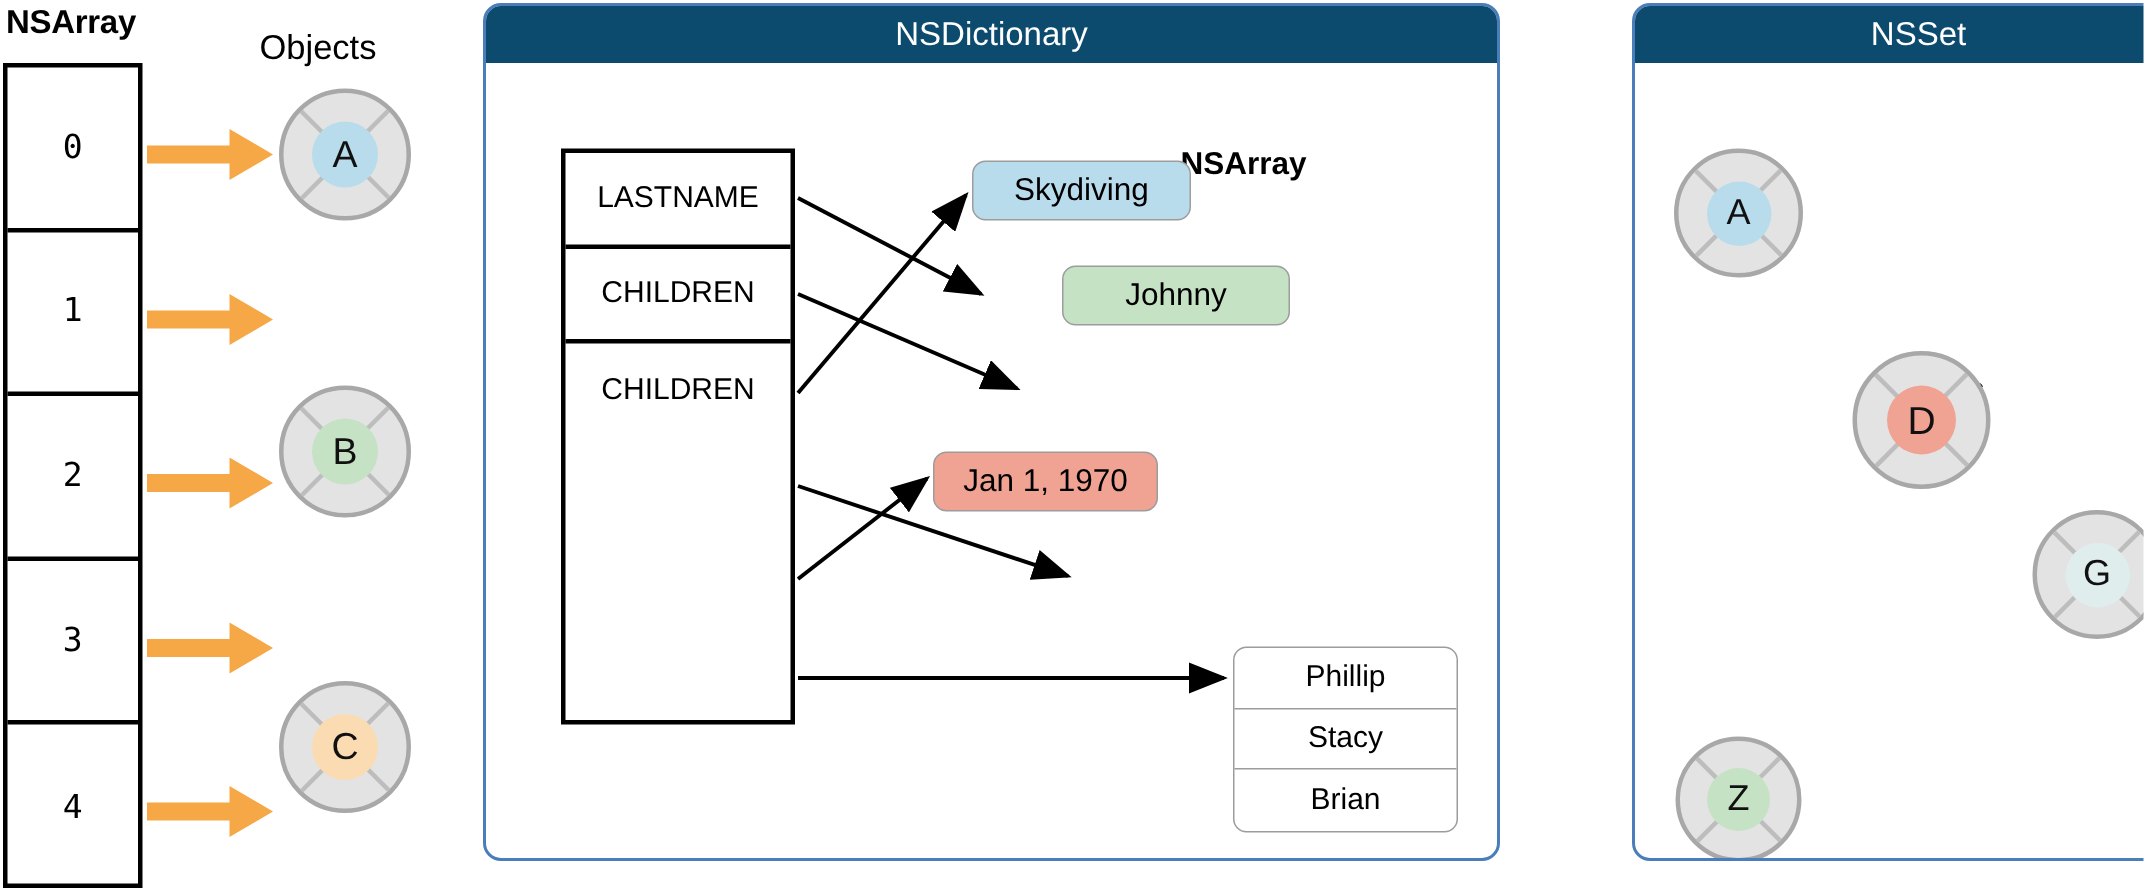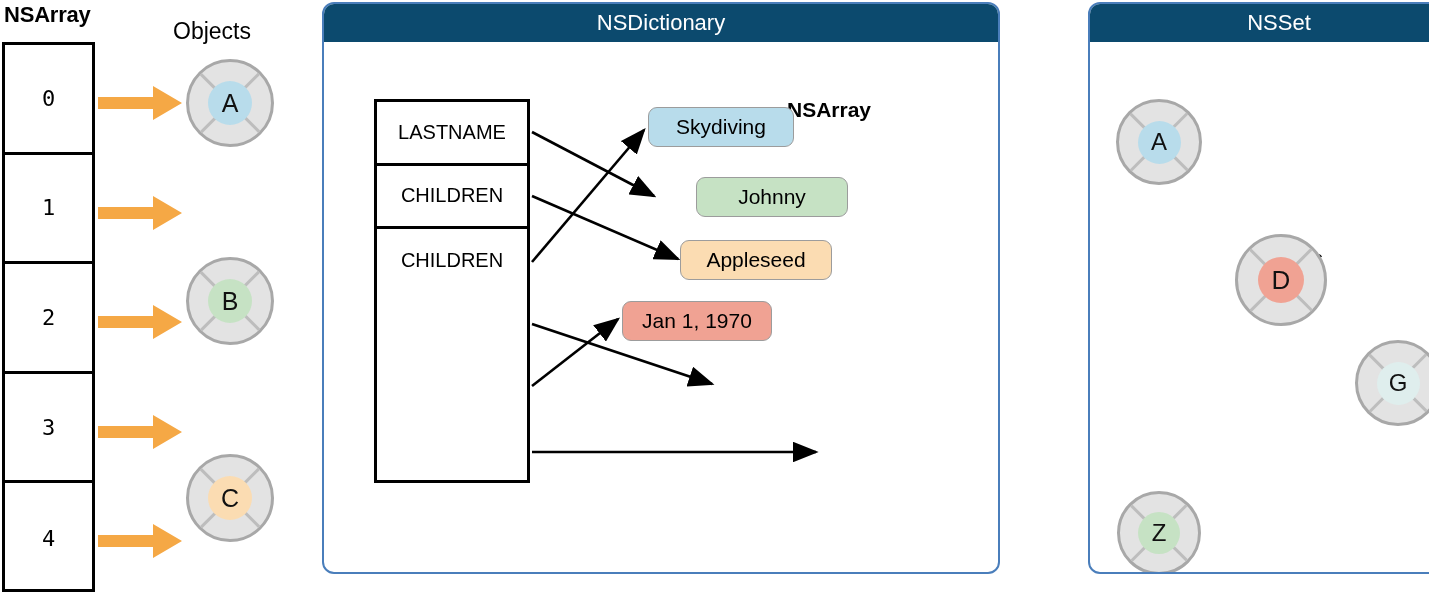--- a/index.html
+++ b/index.html
@@ -143,24 +143,28 @@
     <line x1="208" y1="258" x2="320" y2="126" stroke="#000" stroke-width="2.6" marker-end="url(#ah)"></line>
 
     <line x1="208" y1="320" x2="388" y2="380" stroke="#000" stroke-width="2.6" marker-end="url(#ah)"></line>
 
     <line x1="208" y1="382" x2="294" y2="315" stroke="#000" stroke-width="2.6" marker-end="url(#ah)"></line>
 
     <line x1="208" y1="448" x2="492" y2="448" stroke="#000" stroke-width="2.6" marker-end="url(#ah)"></line>
   </svg>
 
   <div class="val-pill" style="left:324px;top:103px;width:146px;background:#b8dceb">Skydiving</div>
-  <div class="val-pill" style="left:372px;top:173px;width:152px;background:#c6e2c4">Johnny</div>
-  <div class="val-pill" style="left:356px;top:236px;width:152px;background:#fbdcb2">Appleseed</div>
+  <div class="val-pill" style="left:384px;top:173px;width:152px;background:#c6e2c4">Johnny</div>
   <div class="val-pill" style="left:298px;top:297px;width:150px;background:#f0a293">Jan 1, 1970</div>
 
+  <div id="children-box">
+    <div class="child-row">Phillip</div>
+    <div class="child-row">Stacy</div>
+    <div class="child-row">Brian</div>
+  </div>
 </div>
 
 <div class="panel" id="panel-set">
   <div class="panel-head">NSSet</div>
 
   <div id="set-objects-label">Objects</div>
 
   <div class="obj abs" style="left:26px;top:57px;width:86px;height:86px">
       <div class="spoke" style="height: 40px; transform: translate(-50%, 0px) rotate(45deg);"></div>
       <div class="spoke" style="height: 40px; transform: translate(-50%, 0px) rotate(135deg);"></div>

